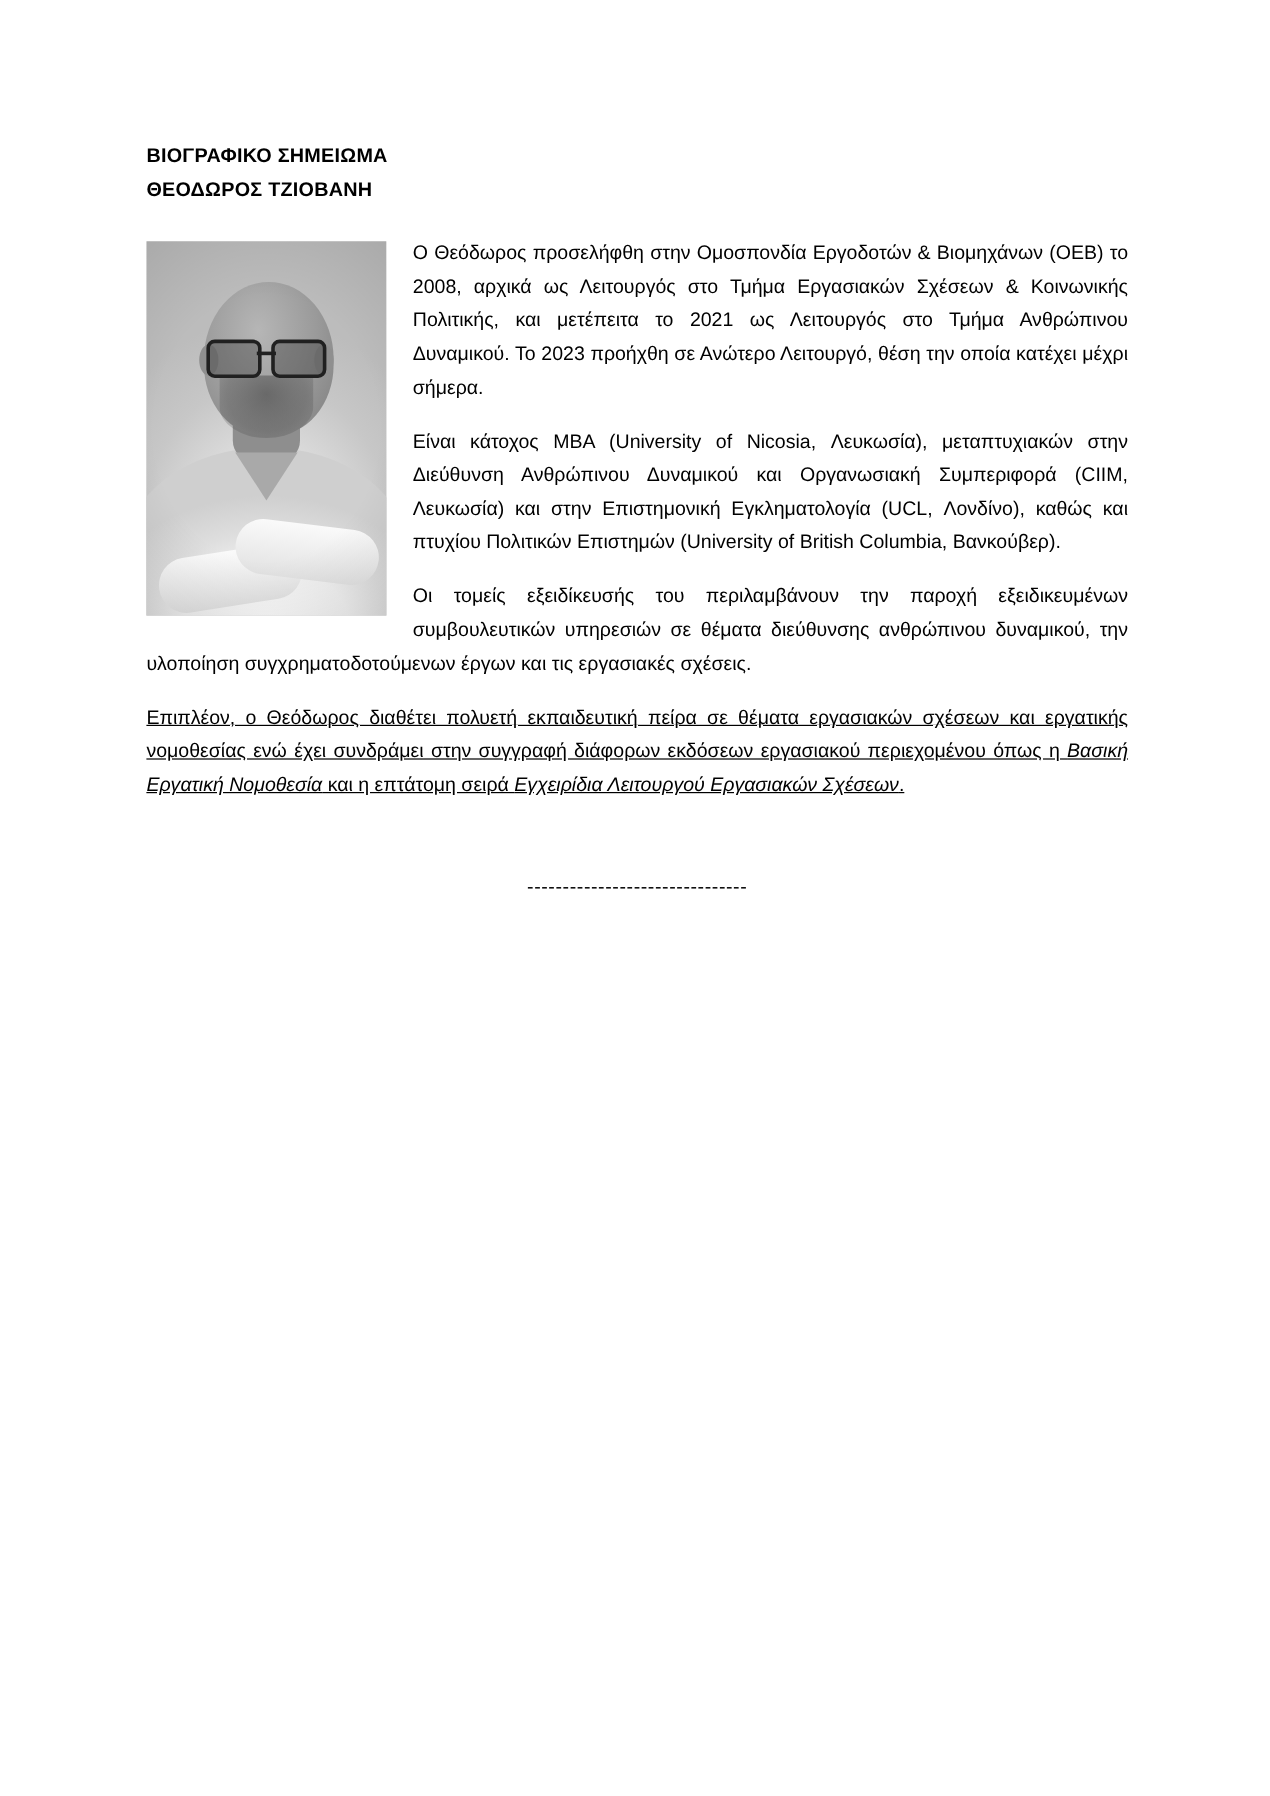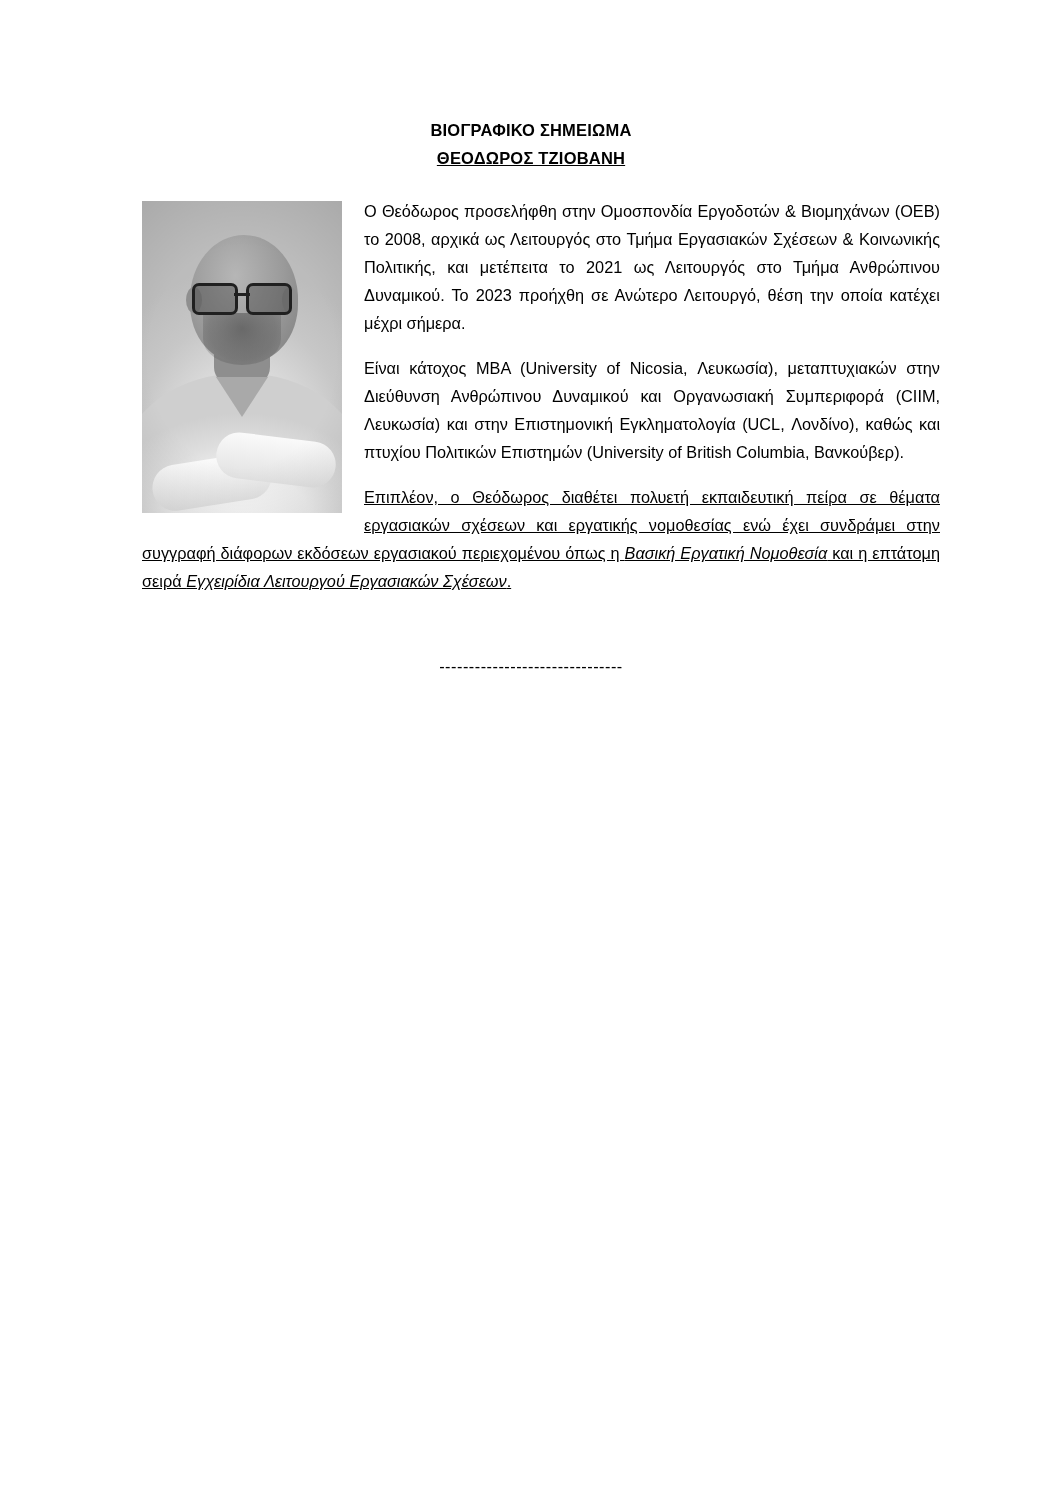--- a/index.html
+++ b/index.html
@@ -26,38 +26,36 @@
   }
 
   .content {
     position: absolute;
     left: 122px;
     top: 118px;
     width: 818px;
   }
 
   .doc-title {
-    text-align: center;
+    text-align: left;
     font-weight: bold;
     font-size: 16.5px;
     line-height: 1.55;
     letter-spacing: 0.2px;
   }
   .doc-title .line1 {
     display: inline-block;
   }
   .doc-title .line2 {
     display: inline-block;
-    text-decoration: underline;
     margin-top: 2px;
   }
 
   .body-block {
     margin-top: 26px;
-    margin-left: 20px;
   }
 
   p.para {
     margin: 0 0 17px 0;
     font-size: 16.3px;
     line-height: 1.72;
     text-align: justify;
     text-justify: inter-word;
   }
   p.para:last-child {
@@ -241,20 +239,21 @@
             <div class="bridge"></div>
             <div class="lens r"></div>
           </div>
           <div class="shirt-v"></div>
           <div class="vignette"></div>
         </div>
       </div>
 
       <p class="para">Ο Θεόδωρος προσελήφθη στην Ομοσπονδία Εργοδοτών &amp; Βιομηχάνων (ΟΕΒ) το 2008, αρχικά ως Λειτουργός στο Τμήμα Εργασιακών Σχέσεων &amp; Κοινωνικής Πολιτικής, και μετέπειτα το 2021 ως Λειτουργός στο Τμήμα Ανθρώπινου Δυναμικού. Το 2023 προήχθη σε Ανώτερο Λειτουργό, θέση την οποία κατέχει μέχρι σήμερα.</p>
       <p class="para">Είναι κάτοχος MBA (University of Nicosia, Λευκωσία), μεταπτυχιακών στην Διεύθυνση Ανθρώπινου Δυναμικού και Οργανωσιακή Συμπεριφορά (CIIM, Λευκωσία) και στην Επιστημονική Εγκληματολογία (UCL, Λονδίνο), καθώς και πτυχίου Πολιτικών Επιστημών (University of British Columbia, Βανκούβερ).</p>
+      <p class="para">Οι τομείς εξειδίκευσής του περιλαμβάνουν την παροχή εξειδικευμένων συμβουλευτικών υπηρεσιών σε θέματα διεύθυνσης ανθρώπινου δυναμικού, την υλοποίηση συγχρηματοδοτούμενων έργων και τις εργασιακές σχέσεις.</p>
       <p class="para">
         <span>Επιπλέον, ο Θεόδωρος διαθέτει πολυετή εκπαιδευτική πείρα σε θέματα εργασιακών σχέσεων και εργατικής νομοθεσίας ενώ έχει συνδράμει στην συγγραφή διάφορων εκδόσεων εργασιακού περιεχομένου όπως η </span><span class="ital">Βασική Εργατική Νομοθεσία</span><span> και η επτάτομη σειρά </span><span class="ital">Εγχειρίδια Λειτουργού Εργασιακών Σχέσεων</span><span>.</span>
       </p>
 
     </div>
 
     <div class="divider">-------------------------------</div>
 
   </div>
 </div>

